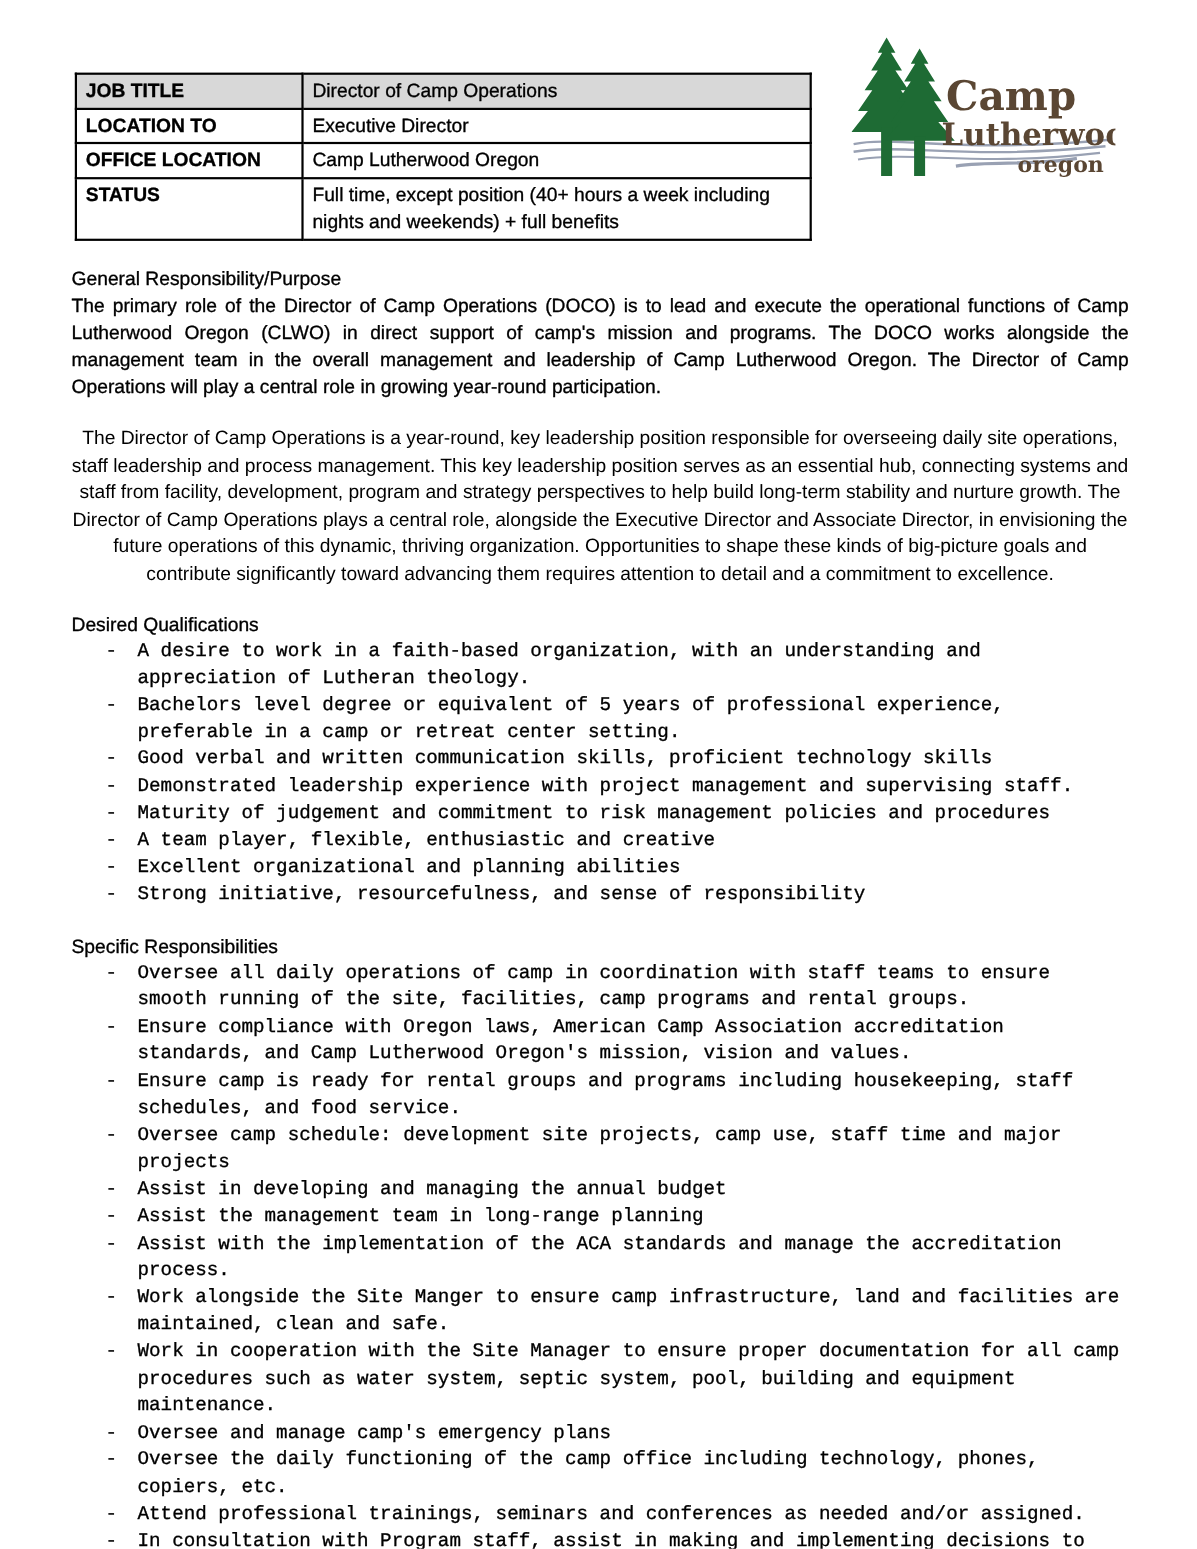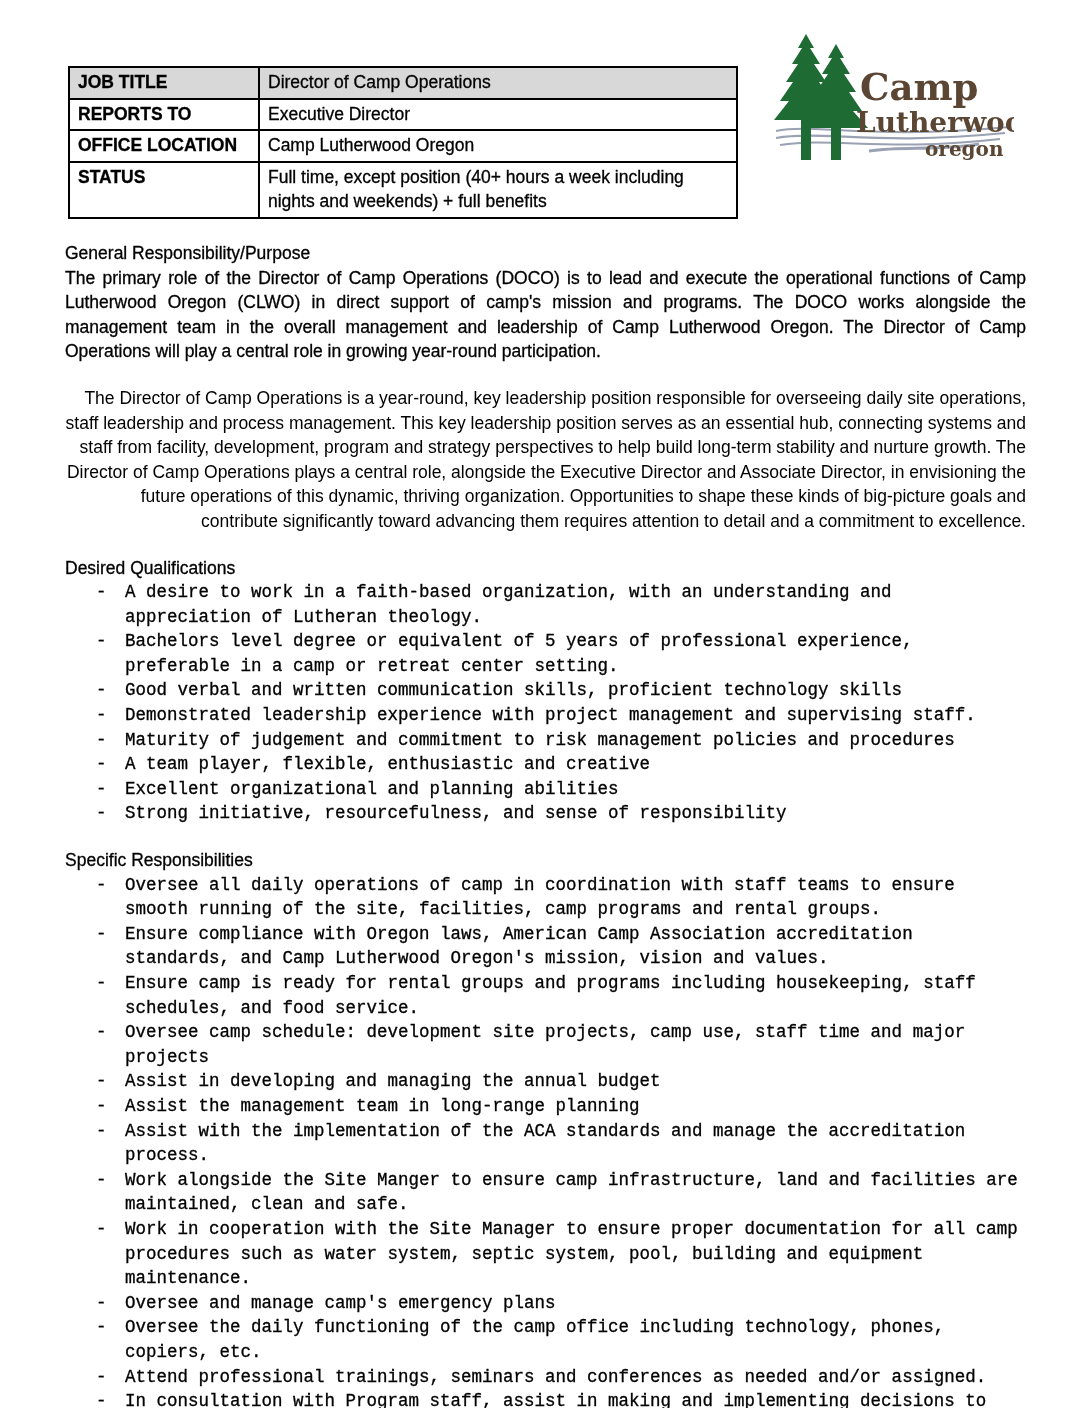--- a/index.html
+++ b/index.html
@@ -17,27 +17,27 @@
 
   
   .header-row { display: flex; justify-content: space-between; align-items: flex-start; min-height: 172px; }
   table.info-table {
     border-collapse: collapse; width: 670px; margin-top: 38px; margin-left: 3px;
     table-layout: fixed;
   }
   table.info-table td {
     border: 2px solid #000; padding: 2px 8px 3px 8px; vertical-align: top;
   }
-  td.lbl { width: 190px; font-weight: bold; }
+  td.lbl { width: 206px; font-weight: bold; }
   tr.shaded td { background: #d8d8d8; }
 
   .logo { width: 240px; height: 140px; margin-right: 12px; flex: none; }
 
   .section-heading { font-weight: normal; }
-  .para { text-align: right; }
+  .para { text-align: center; }
   .para.justify { text-align: justify; }
   .sp { height: 22px; }
 
   ul.dash-list { list-style: none; font-family: Liberation Mono, monospace; }
   ul.dash-list li { position: relative; padding-left: 60px; max-width: 960px; }
   ul.dash-list li::before { content: "-"; position: absolute; left: 31px; top: 0; }
 </style>
 </head>
 <body>
 
@@ -45,21 +45,21 @@
 
   <div class="header-row">
 
     <table class="info-table hv">
       <tbody>
         <tr class="shaded">
           <td class="lbl">JOB TITLE</td>
           <td class="val">Director of Camp Operations</td>
         </tr>
         <tr>
-          <td class="lbl">REPORTS TO</td>
+          <td class="lbl">LOCATION TO</td>
           <td class="val">Executive Director</td>
         </tr>
         <tr>
           <td class="lbl">OFFICE LOCATION</td>
           <td class="val">Camp Lutherwood Oregon</td>
         </tr>
         <tr>
           <td class="lbl">STATUS</td>
           <td class="val">Full time, except position (40+ hours a week including nights and weekends) + full benefits</td>
         </tr>

